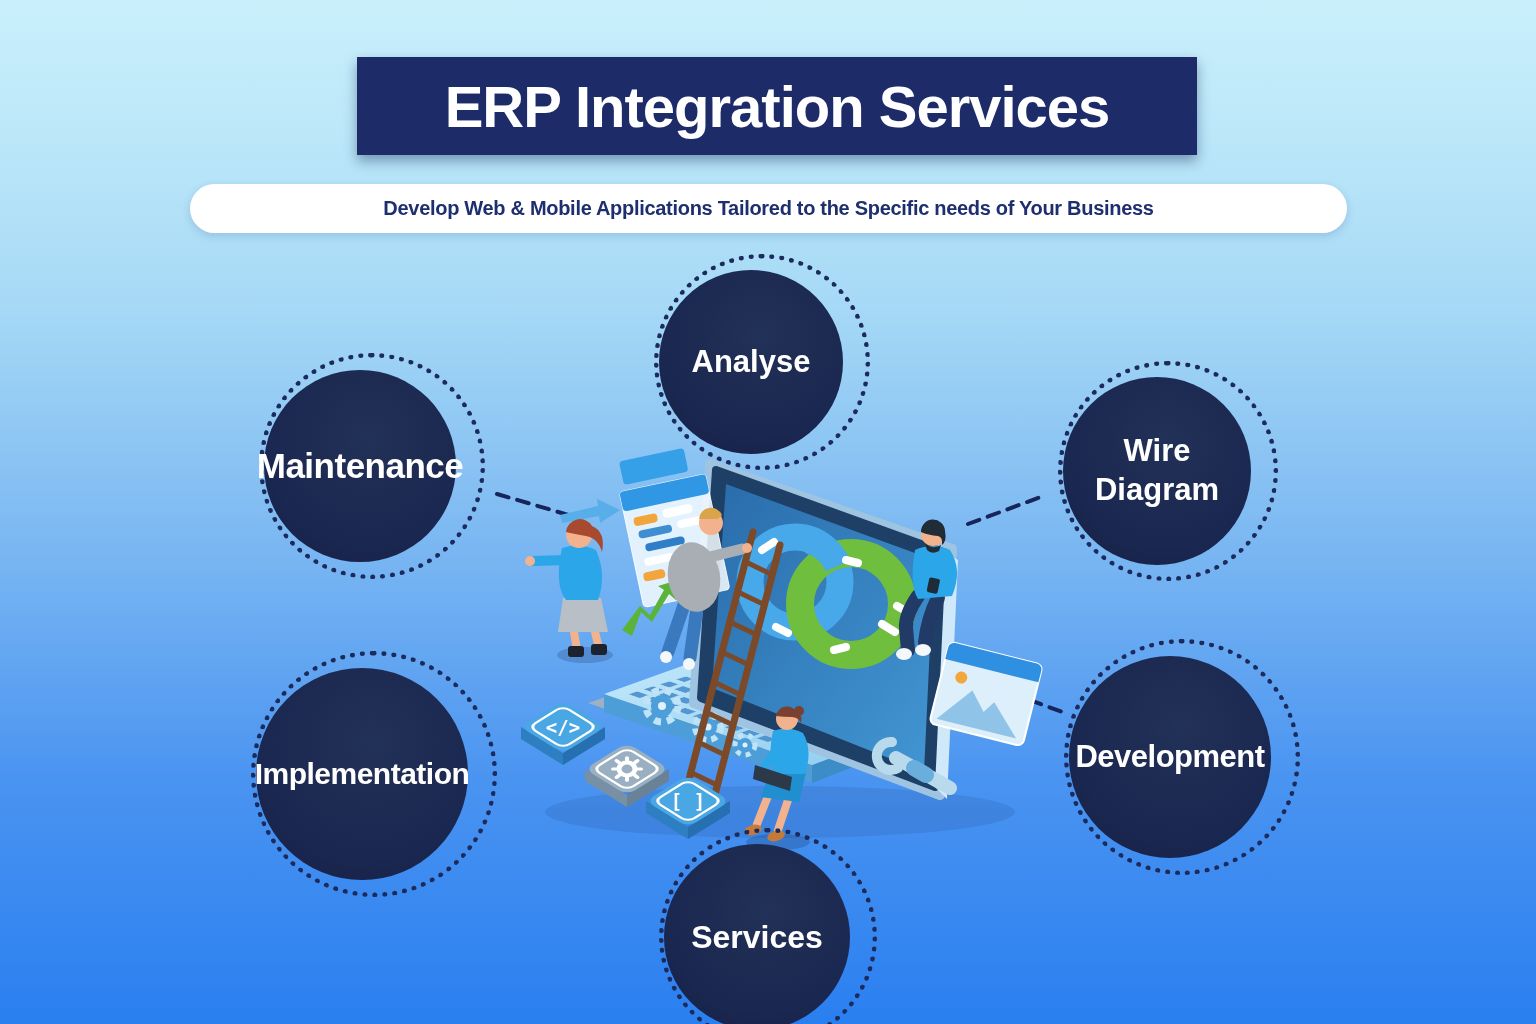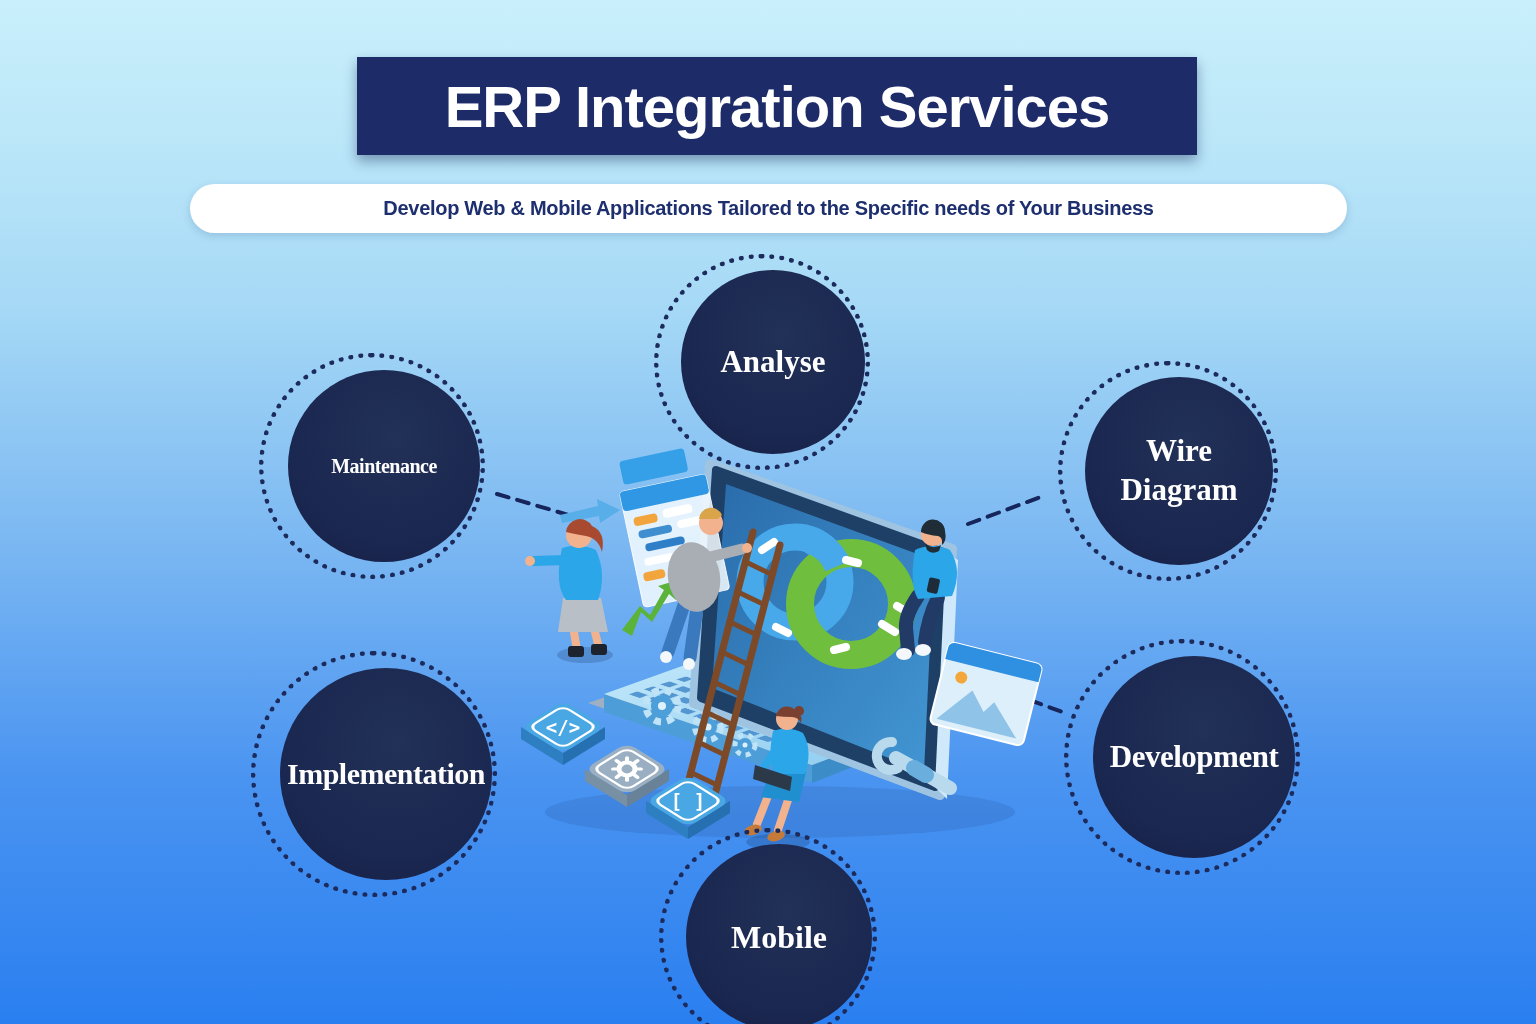--- a/index.html
+++ b/index.html
@@ -19,21 +19,21 @@
   .subtitle-pill{
     position:absolute;left:190px;top:184px;width:1157px;height:49px;border-radius:25px;
     background:#ffffff;display:flex;align-items:center;justify-content:center;
     box-shadow:0 3px 8px rgba(30,60,120,.18);
   }
   .subtitle-pill span{
     color:#1d2f6e;font-size:20px;font-weight:700;white-space:nowrap;letter-spacing:-0.3px;
   }
   .node{
     position:absolute;border:5px dotted #1c2b5c;border-radius:50%;
-    display:flex;align-items:center;justify-content:flex-end;box-sizing:border-box;font-family:Liberation Serif, serif;
+    display:flex;align-items:center;justify-content:flex-start;box-sizing:border-box;
   }
   .disc{
     border-radius:50%;
     background:radial-gradient(circle at 55% 35%, #223158 0%, #1a2750 65%, #151f44 100%);
     color:#fff;display:flex;align-items:center;justify-content:center;text-align:center;
     font-weight:700;line-height:1.25;box-sizing:border-box;
   }
   .disc span{display:block;}
   .nowrap span{white-space:nowrap;}
   .scene{position:absolute;left:0;top:0;pointer-events:none;}
@@ -262,21 +262,21 @@
     <span>Develop Web &amp; Mobile Applications Tailored to the Specific needs of Your Business</span>
   </div>
 
   <div class="node nowrap" style="left:654px;top:254px;width:216px;height:216px">
     <div class="disc" style="width:184px;height:184px;font-size:31px">
       <span>Analyse</span>
     </div>
   </div>
 
   <div class="node nowrap" style="left:259px;top:353px;width:226px;height:226px">
-    <div class="disc" style="width:192px;height:192px;font-size:20px;letter-spacing:-0.5px">
+    <div class="disc" style="width:192px;height:192px;font-size:35px;letter-spacing:-0.5px">
       <span>Maintenance</span>
     </div>
   </div>
 
   <div class="node" style="left:1058px;top:361px;width:220px;height:220px">
     <div class="disc" style="width:188px;height:188px;font-size:31px;padding:0 26px">
       <span>Wire Diagram</span>
     </div>
   </div>
 
@@ -287,17 +287,17 @@
   </div>
 
   <div class="node nowrap" style="left:251px;top:651px;width:246px;height:246px">
     <div class="disc" style="width:212px;height:212px;font-size:30px;letter-spacing:-0.5px">
       <span>Implementation</span>
     </div>
   </div>
 
   <div class="node nowrap" style="left:659px;top:828px;width:218px;height:218px">
     <div class="disc" style="width:186px;height:186px;font-size:32px">
-      <span>Mobile</span>
+      <span>Services</span>
     </div>
   </div>
 
 </div>
 
 </body></html>

